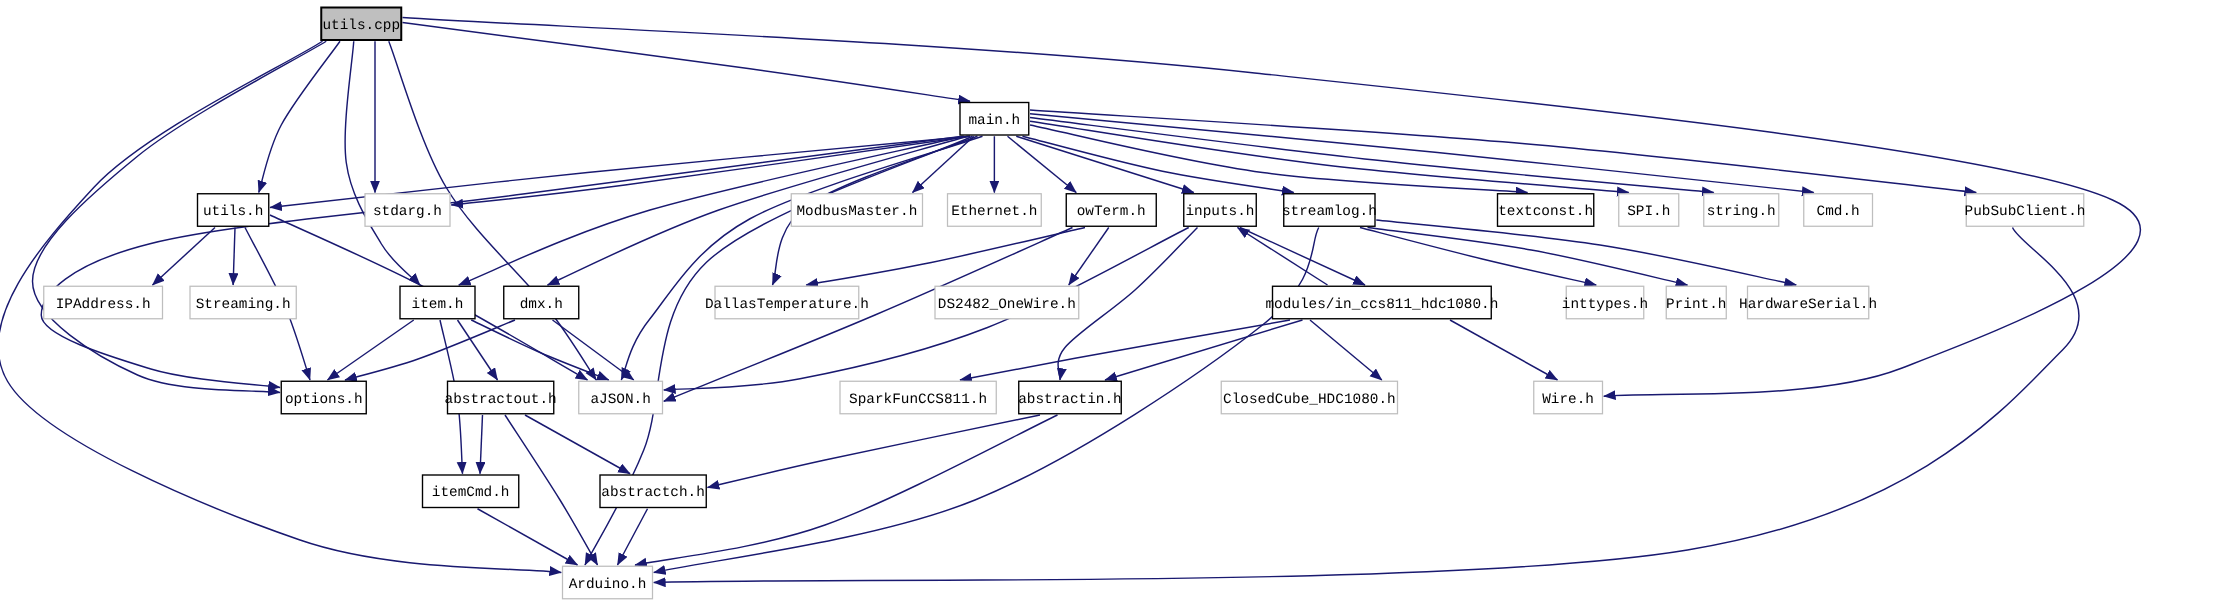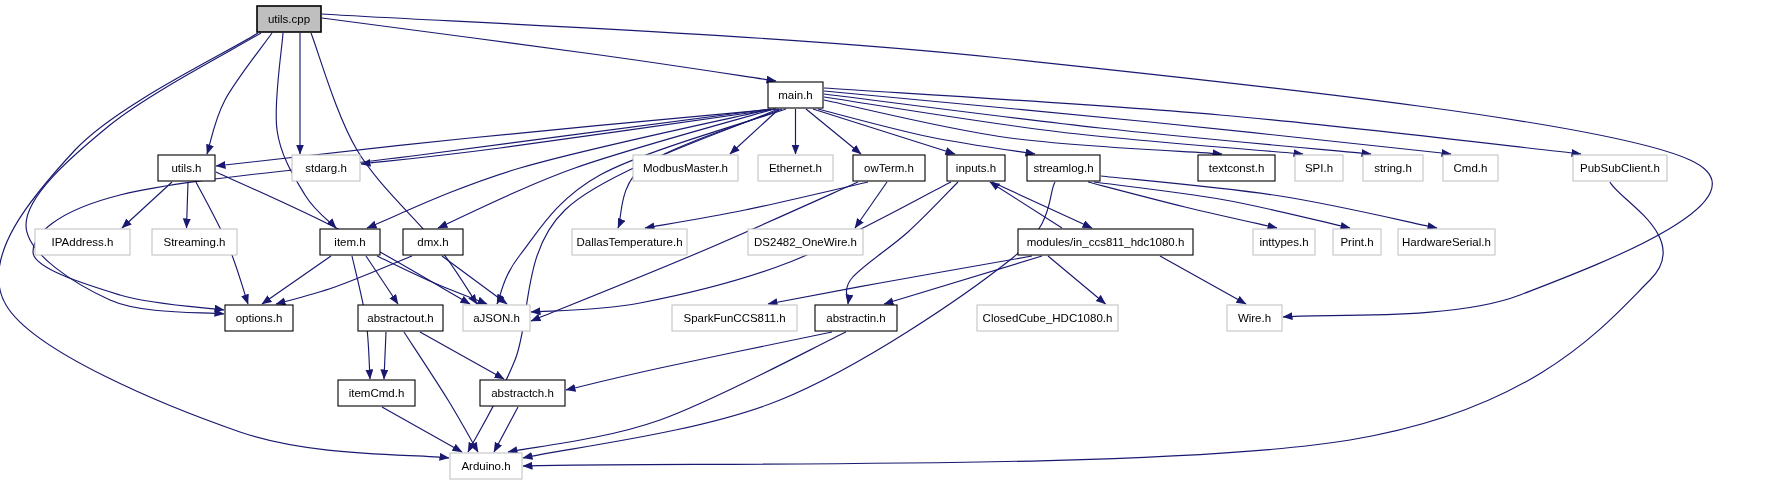--- a/index.html
+++ b/index.html
@@ -1,17 +1,17 @@
 <!DOCTYPE html>
 <html><head>
 <meta charset="utf-8">
 <style>
   html,body{margin:0;padding:0;background:#ffffff;}
   body{font-family:"Liberation Sans", sans-serif;}
-  #graph-wrap{position:relative;width:1770px;height:485px;background:#ffffff;overflow:hidden;}
+  #graph-wrap{position:relative;width:1770px;height:485px;background:#ffffff;overflow:hidden;font-family:Liberation Mono, monospace;}
   svg{display:block;}
   .edge{fill:none;stroke-width:1.15px;}
   .node rect{fill:#ffffff;}
   .node.root rect{fill:#bfbfbf;stroke-width:1.6px;}
   .node.internal rect{stroke-width:1.1px;}
   .node.external rect{stroke-width:1px;}
   .node text{font-size:11.5px;fill:#000000;}
 </style>
 </head>
 <body>

